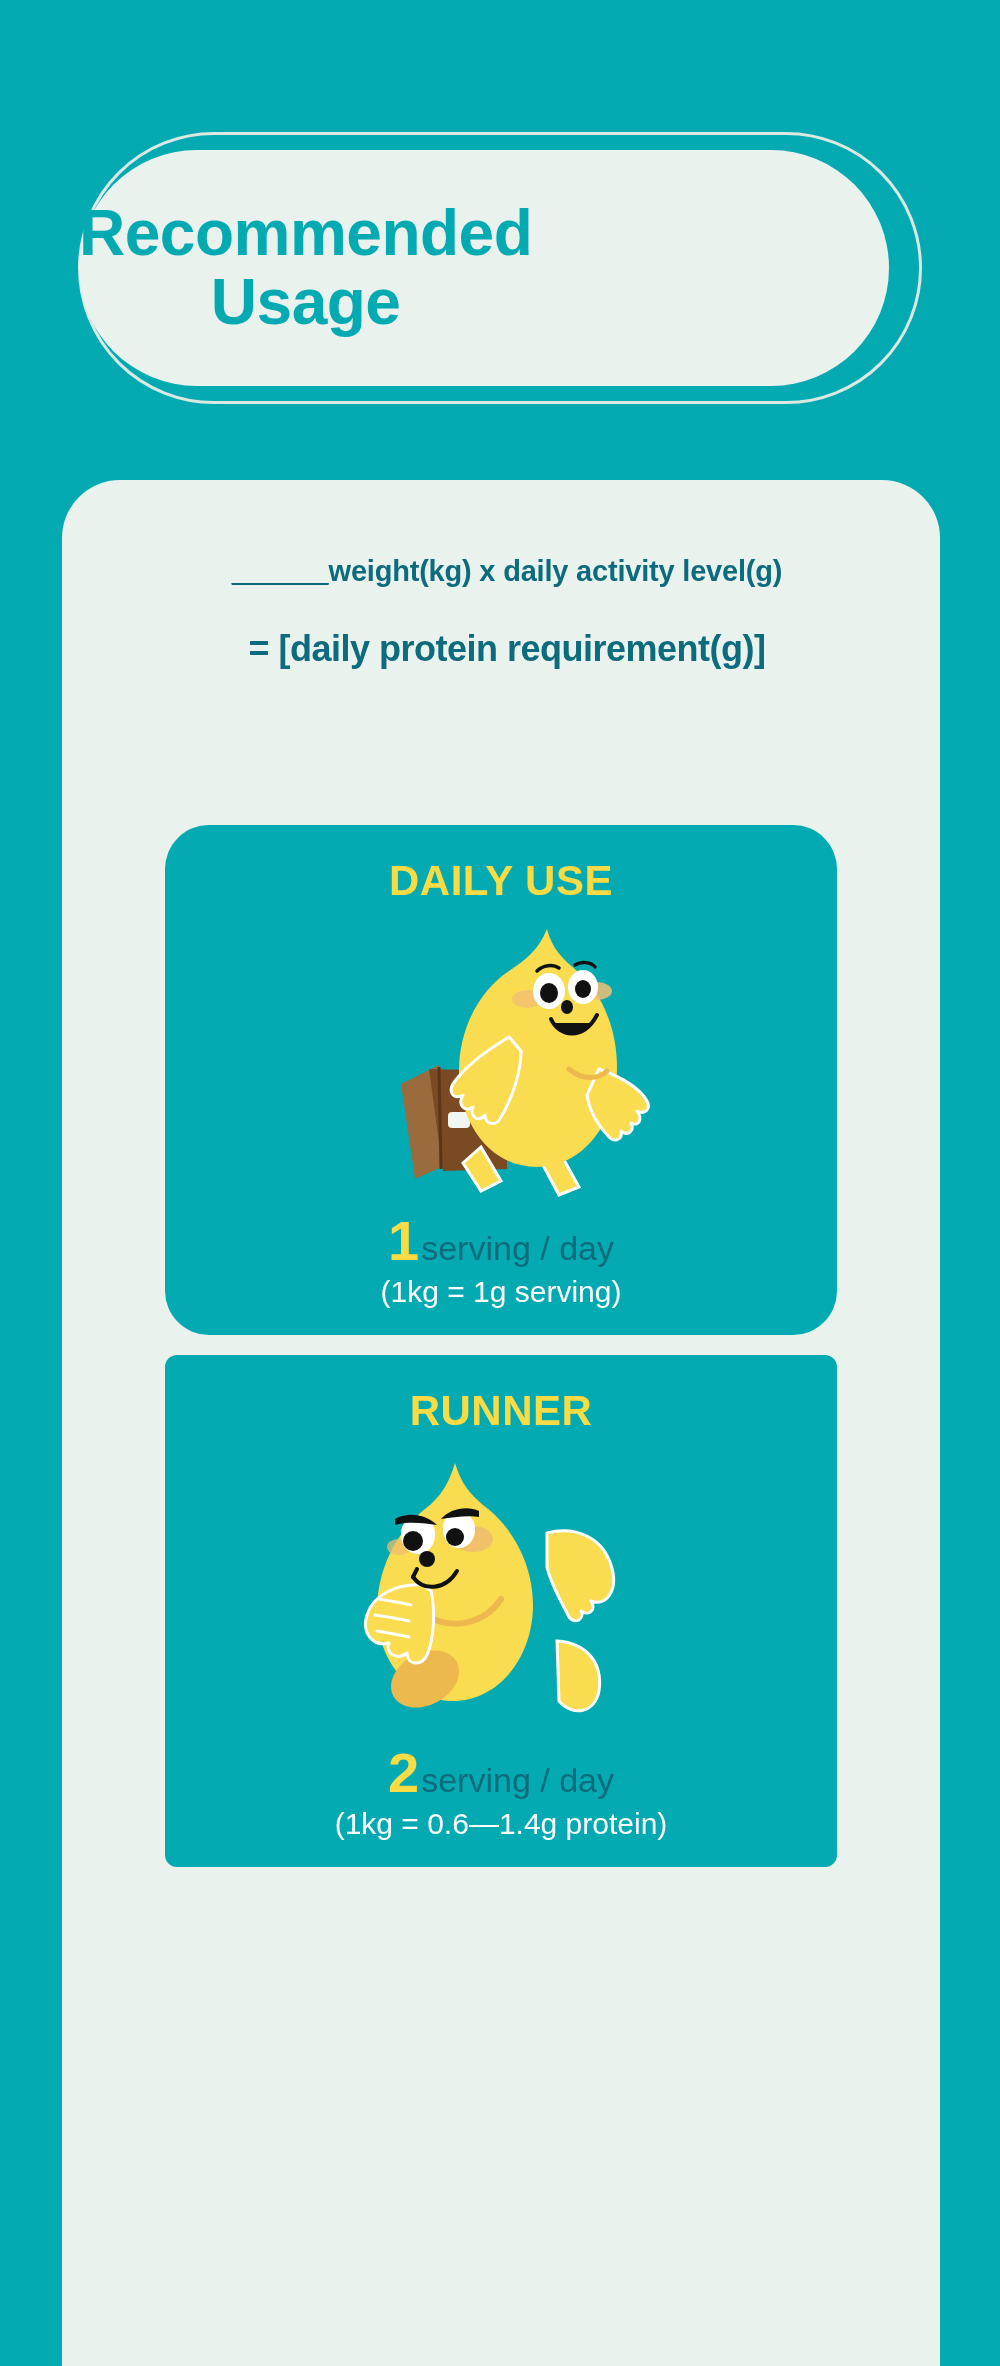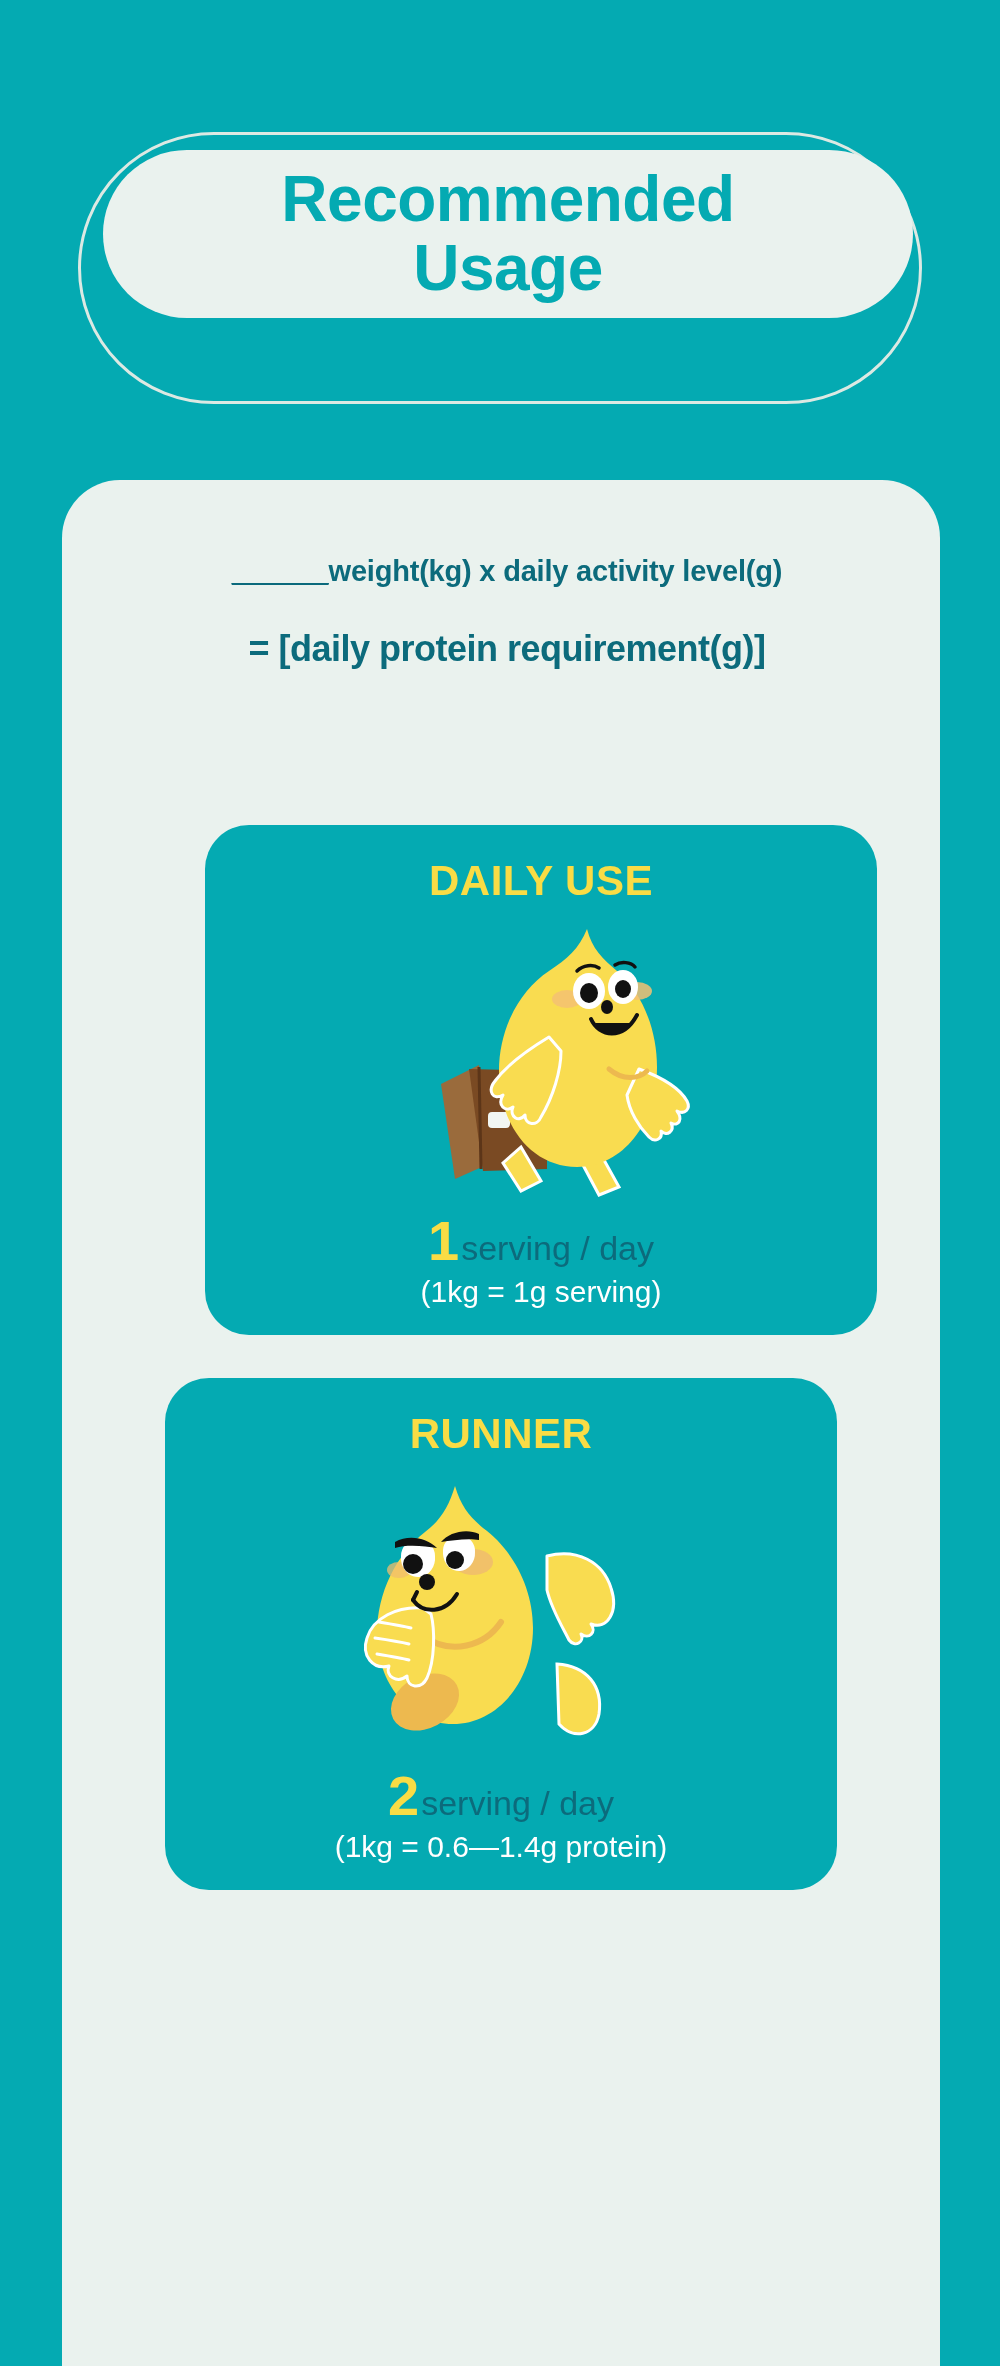--- a/index.html
+++ b/index.html
@@ -9,23 +9,23 @@
     font-family:"Liberation Sans", sans-serif;
     overflow:hidden;position:relative;
   }
 
   
   .header-pill{
     position:absolute;left:78px;top:132px;width:844px;height:272px;
     border:3px solid #DCE9E3;border-radius:140px;box-sizing:border-box;
   }
   .header-inner{
-    position:absolute;left:103px;top:150px;width:810px;height:168px;
+    position:absolute;left:79px;top:150px;width:810px;height:236px;
     background:#EAF2EE;border-radius:120px;
-    display:flex;align-items:center;justify-content:center;
+    display:flex;align-items:center;
   }
   .header-title{
     color:#04AAB2;font-size:64px;font-weight:bold;line-height:1.08;
     text-align:center;letter-spacing:-0.5px;
   }
 
   
   .body-card{
     position:absolute;left:62px;top:480px;width:878px;height:1960px;
     background:#EAF2EE;border-radius:58px;
@@ -38,22 +38,22 @@
   .formula-line1{font-size:29px;font-weight:bold;letter-spacing:-0.2px;}
   .blank{ text-decoration:underline; letter-spacing:0px;}
   .formula-line2{font-size:36px;font-weight:bold;margin-top:40px;letter-spacing:-0.5px;}
 
   
   .usage-card{
     position:absolute;left:103px;width:672px;
     background:#04AAB2;border-radius:44px;
     display:flex;flex-direction:column;align-items:center;
   }
-  #card-daily{top:345px;height:510px;margin-left:40px;}
-  #card-runner{top:898px;height:512px;}
+  #card-daily{top:345px;height:510px;}
+  #card-runner{top:875px;height:512px;border-radius:12px;}
 
   .card-title{
     color:#F9DC45;font-size:42px;font-weight:bold;letter-spacing:0.5px;
     margin-top:32px;
   }
   .mascot-wrap{flex:1;display:flex;align-items:center;justify-content:center;width:100%;}
   .serving-line{
     display:flex;align-items:baseline;justify-content:center;
   }
   .serving-number{color:#F9DC45;font-size:56px;font-weight:bold;line-height:1;}

